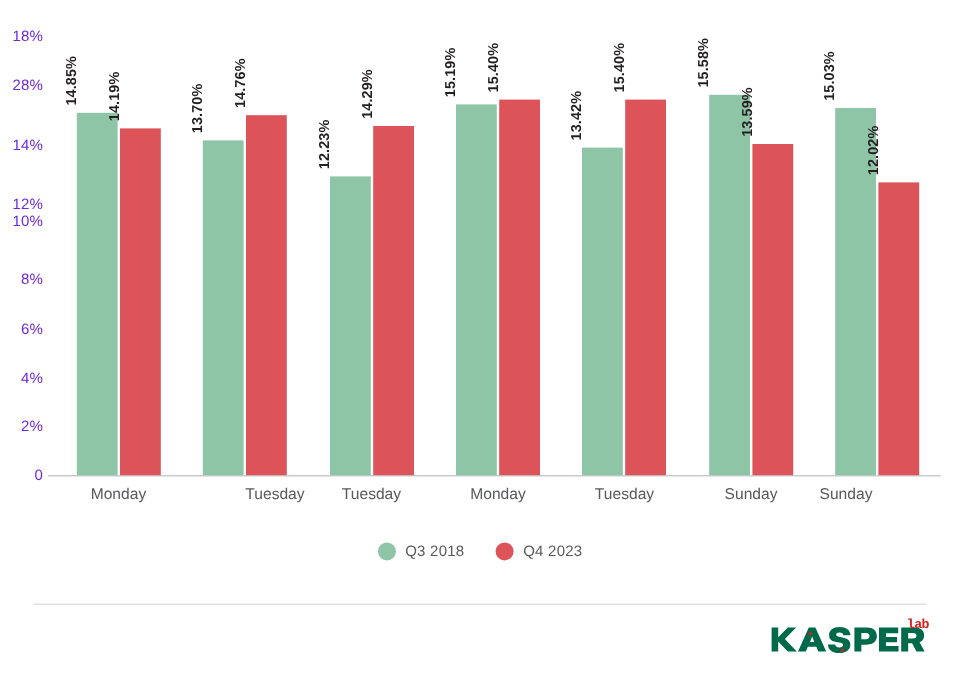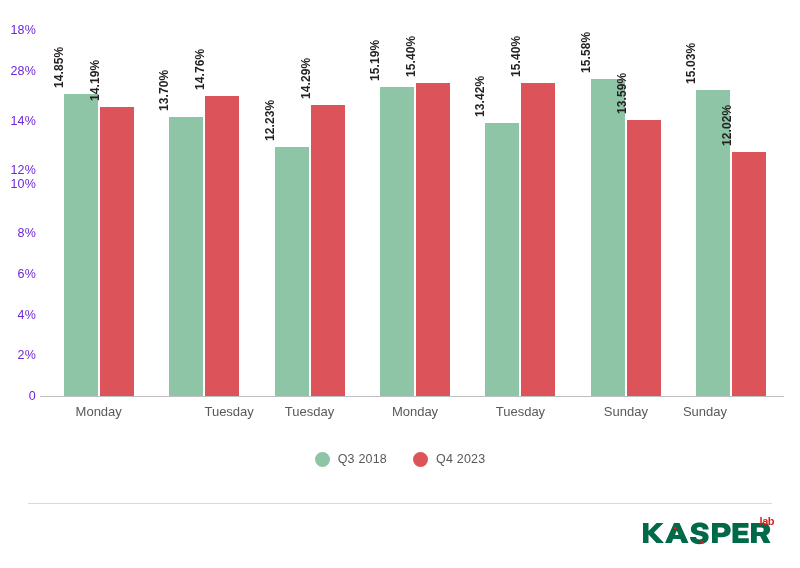--- a/index.html
+++ b/index.html
@@ -267,16 +267,16 @@
         <path d="M218 6 h22.4c10 0 15.8 4.8 15.8 13 0 5.6-2.8 9.6-7.6 11.4L257 46h-13.6l-7.2-13.8h-6.6V46H218Z M229.6 24h8.2c3.6 0 5.6-1.6 5.6-4.6 0-3-2-4.6-5.6-4.6h-8.2Z"></path>
       </g>
 
       <g fill="#00694a" transform="translate(0,0)"></g>
 
       <g fill="#d6201e">
         <path d="M66.5 12 l4 6 -8 0 Z"></path>
         <path d="M120 40 l4 6 -8 0 Z"></path>
       </g>
     </svg>
-    <div style="position:absolute; right:0; top:-2px; font-family:Liberation Sans, sans-serif; font-size:11px; font-weight:bold; color:#d6201e; line-height:1; letter-spacing:-0.5px;">lab</div>
+    <div style="position:absolute; right:0; top:-2px; font-family:Liberation Mono, monospace; font-size:11px; font-weight:bold; color:#d6201e; line-height:1; letter-spacing:-0.5px;">lab</div>
   </div>
 
 </div>
 
 </body></html>

